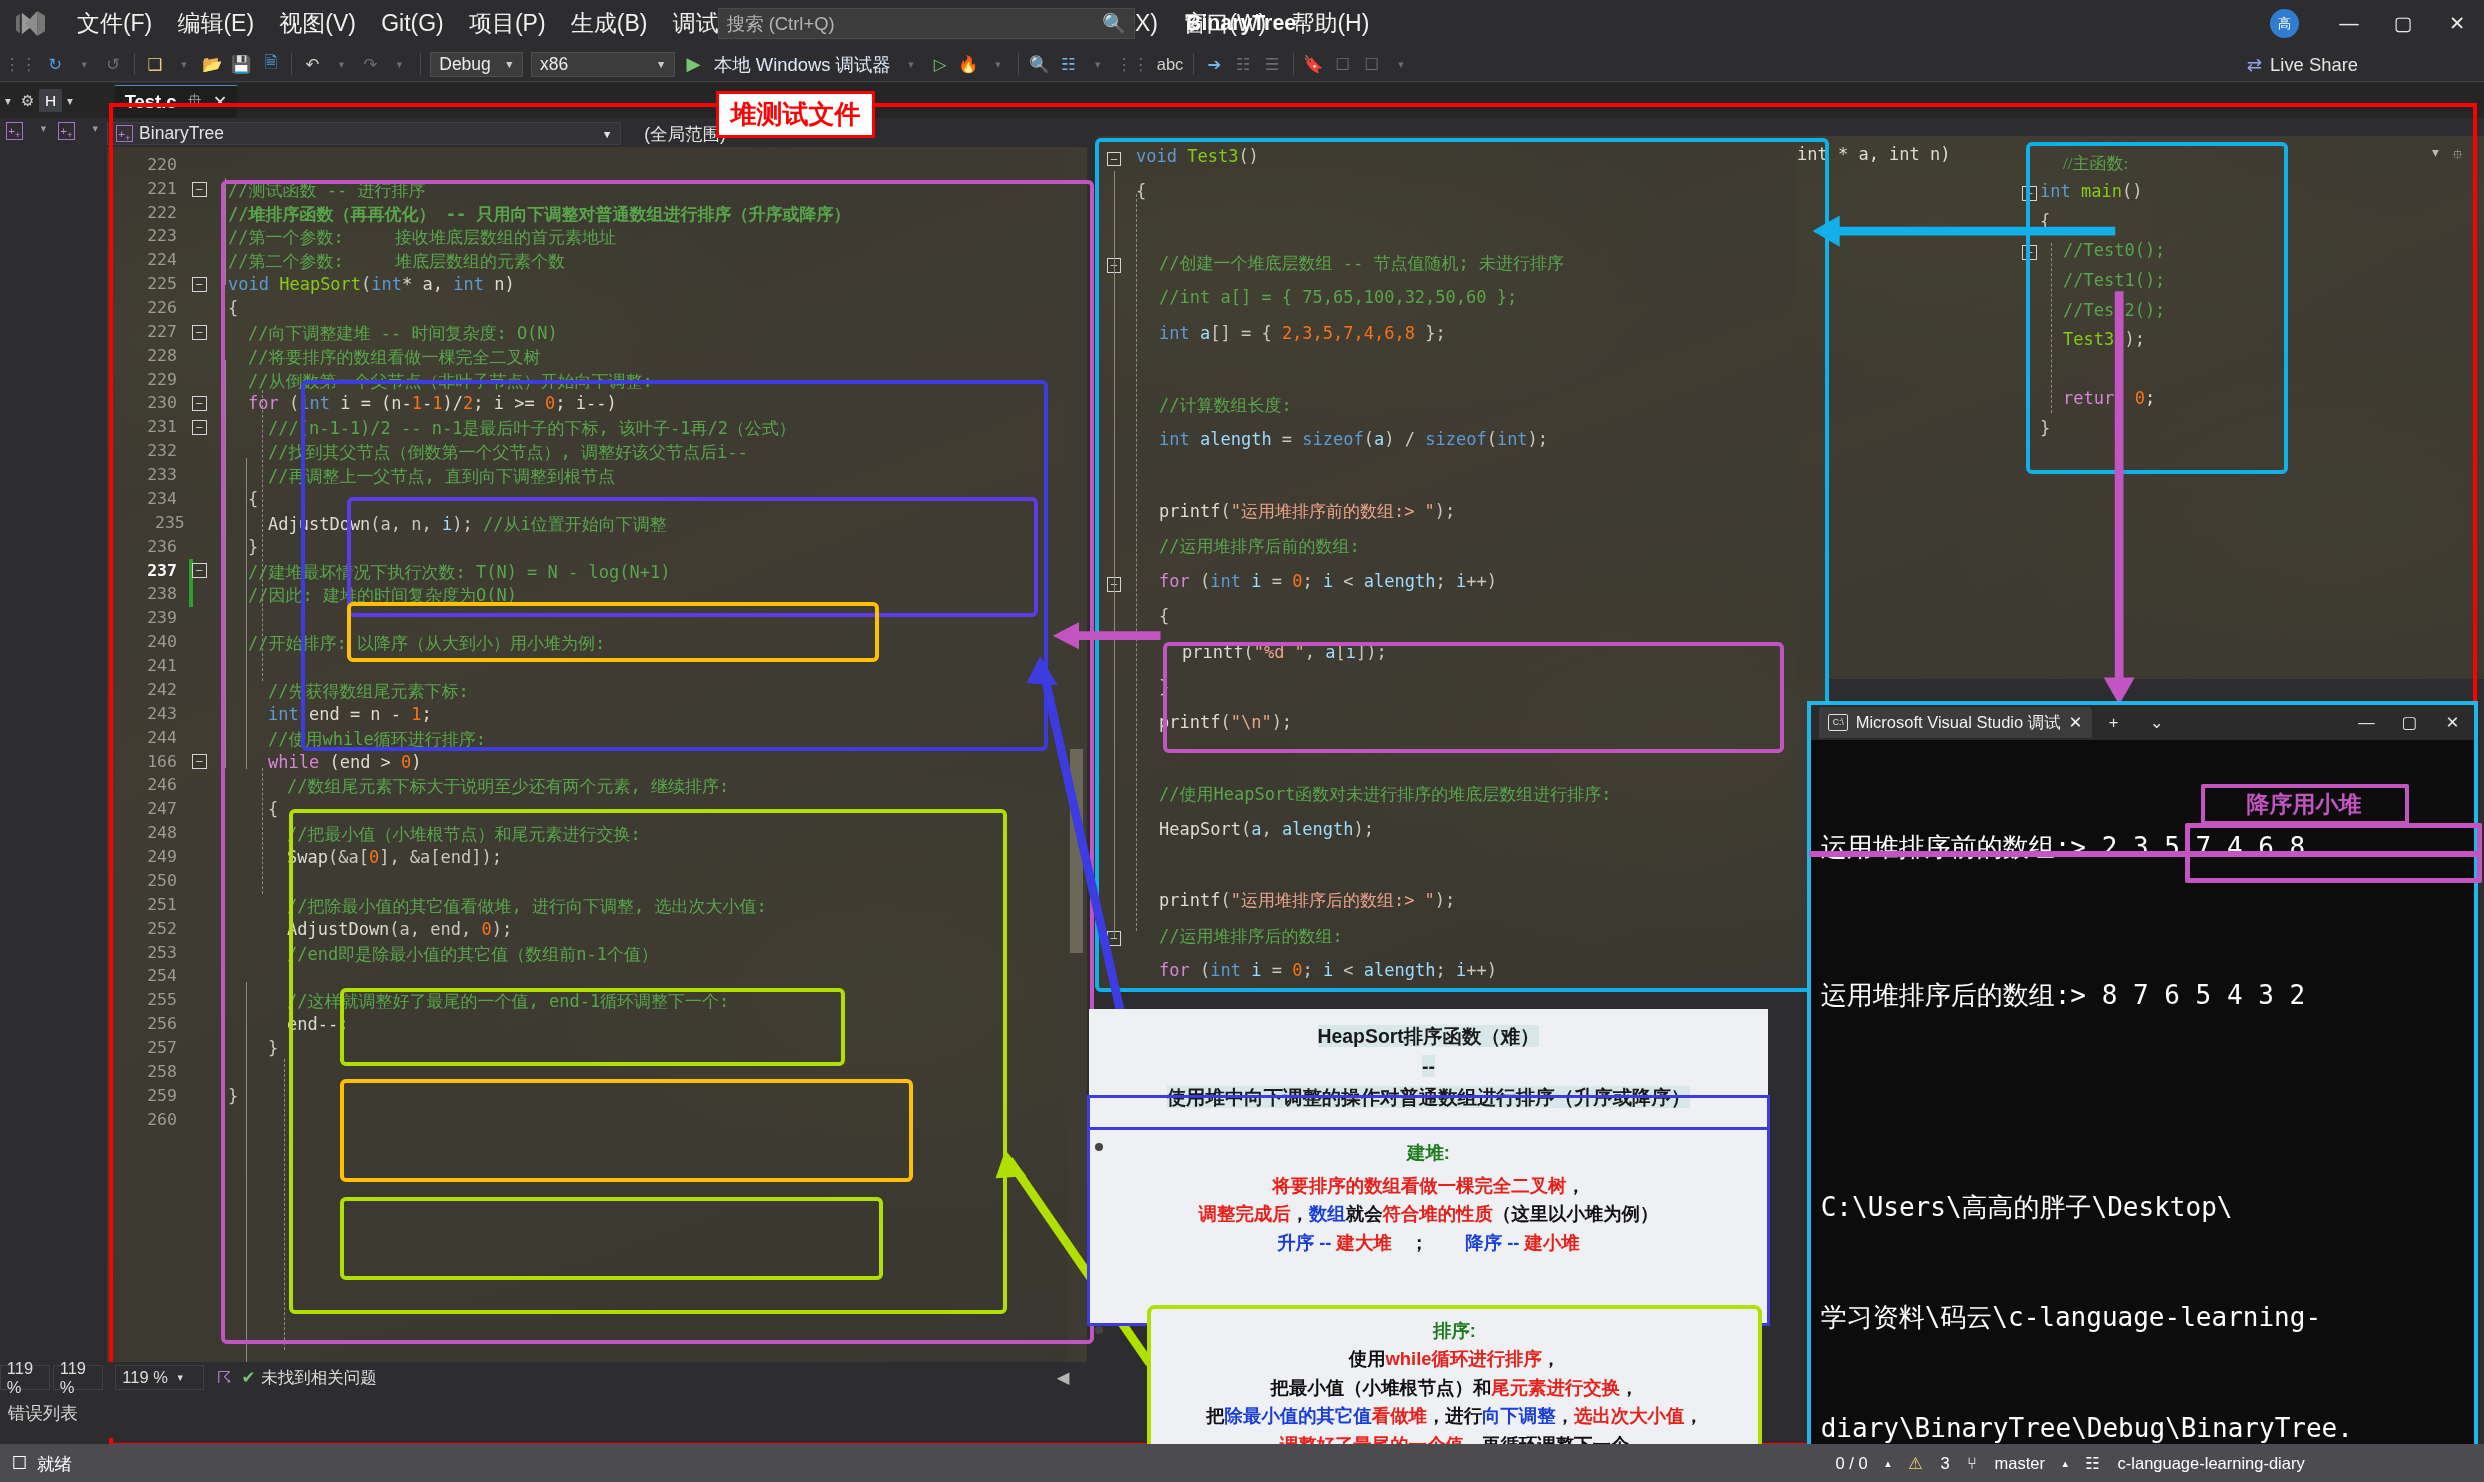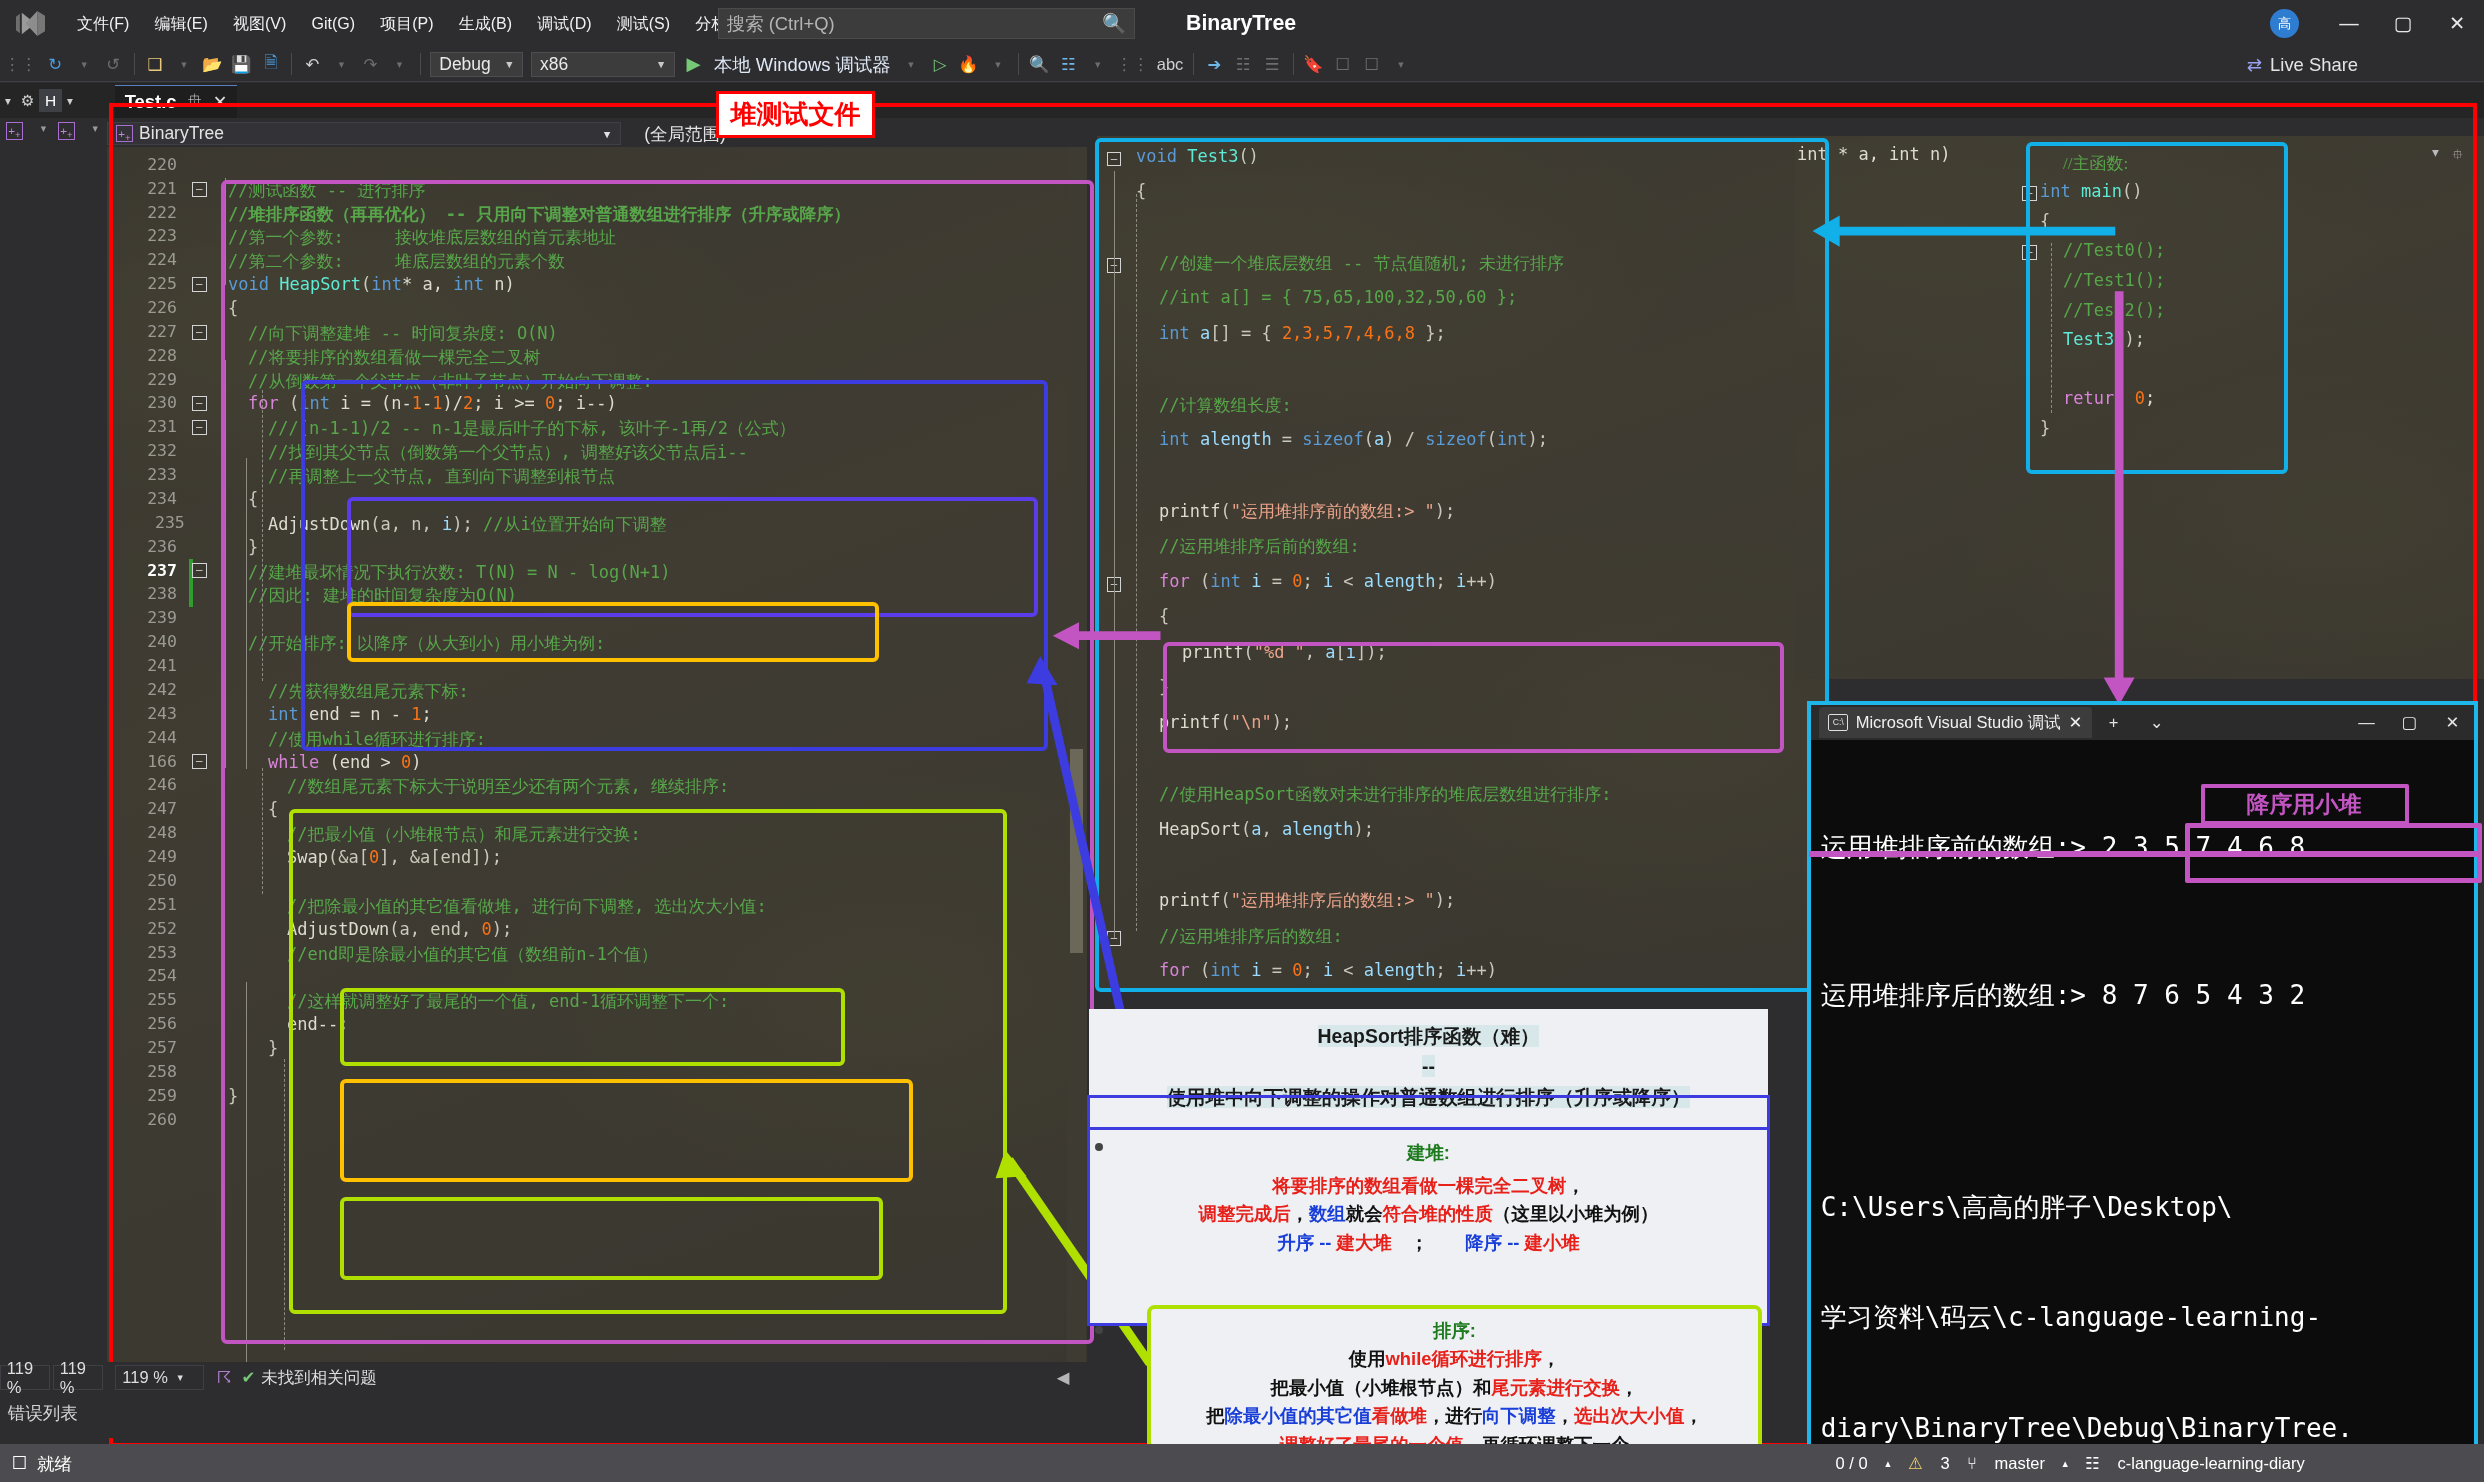--- a/index.html
+++ b/index.html
@@ -5,21 +5,21 @@
   * { box-sizing: border-box; margin:0; padding:0; }
   html,body { width:2484px; height:1483px; overflow:hidden; background:#1e1e1e;
     font-family:"Liberation Sans","DejaVu Sans",sans-serif; }
   .app { position:relative; width:2484px; height:1483px; background:#2d2d30; }
 
   
   .menubar { position:absolute; left:0; top:0; width:2484px; height:47px;
     background:#2d2d30; display:flex; align-items:center; }
   .vs-logo { width:41px; height:29px; margin:0 9.7px 0 13.6px; position:relative; }
   .vs-logo svg { display:block; }
-  .menu-item { color:#f1f1f1; font-size:16px; padding:0 12.6px; line-height:47px;
+  .menu-item { color:#f1f1f1; font-size:23px; padding:0 12.6px; line-height:47px;
     white-space:nowrap; cursor:default; }
   .searchbox { position:absolute; left:718px; top:7.8px; width:417px; height:31px;
     background:#3c3c3c; border:1px solid #4a4a4a; display:flex; align-items:center;
     padding:0 7.8px; }
   .searchbox span.ph { color:#b4b4b4; font-size:18.4px; flex:1; }
   .searchbox .mag { color:#d8d8d8; font-size:19.4px; }
   .proj-title { position:absolute; left:1186px; top:0; line-height:47px;
     color:#ffffff; font-size:21.3px; font-weight:bold; }
   .win-right { position:absolute; right:0; top:0; height:47px; display:flex; align-items:center; }
   .avatar { width:29px; height:29px; border-radius:50%; background:#2f7dd1; color:#fff;
@@ -75,21 +75,21 @@
   .codearea { position:absolute; left:0; top:0; width:100%; height:100%;
     font-family:"DejaVu Sans Mono","Liberation Mono",monospace; font-size:17px; }
   .ln { position:absolute; width:70px; text-align:right; color:#9b9b94; font-size:16.5px;
     font-family:"DejaVu Sans Mono",monospace; }
   .ln.cur { color:#ffffff; font-weight:bold; }
   .cl { position:absolute; white-space:pre; color:#e8e8e2;
     font-family:"DejaVu Sans Mono","Liberation Mono",monospace; font-size:17px; }
   .cmt { color:#57a64a; }
   .kw  { color:#5a9bd5; }
   .kw2 { color:#d884d8; }
-  .fn  { color:#5eead4; }
+  .fn  { color:#84cc16; }
   .str { color:#eaa38a; }
   .num { color:#f97316; }
   .pln { color:#dcdcd0; }
   .var { color:#9cdcfe; }
   .punc{ color:#c8c8bc; }
 
   
   .coll { position:absolute; width:14.6px; height:14.6px; border:1px solid #d4d4d4;
     background:#3a372f; color:#e8e8e8; font-size:10.7px; line-height:12.6px; text-align:center; }
   .vline { position:absolute; width:1px; background:#8c8c82; }

